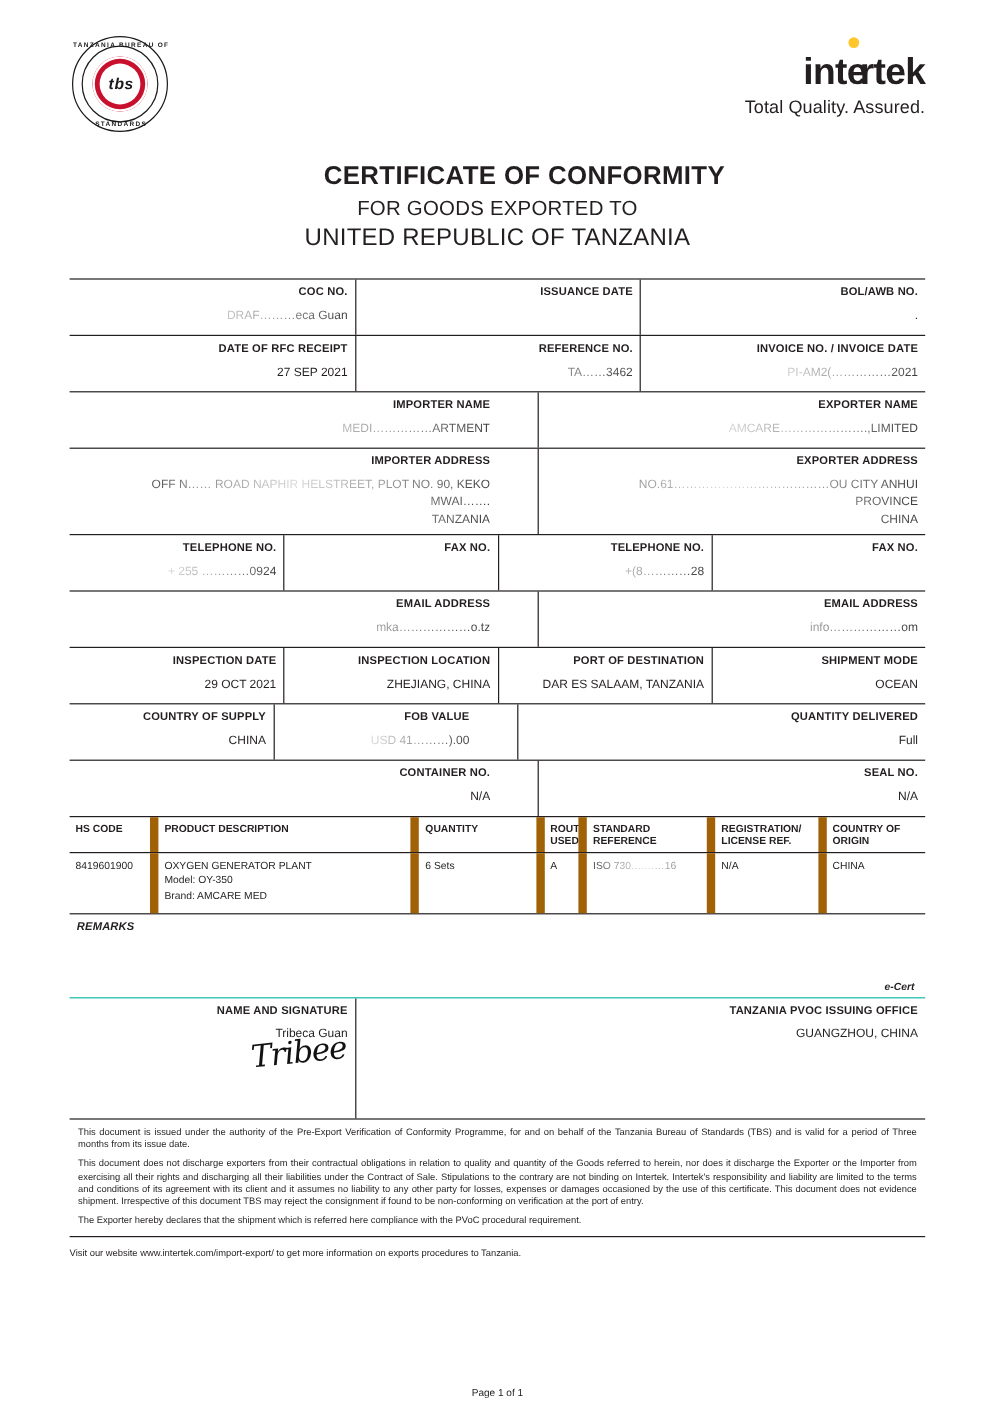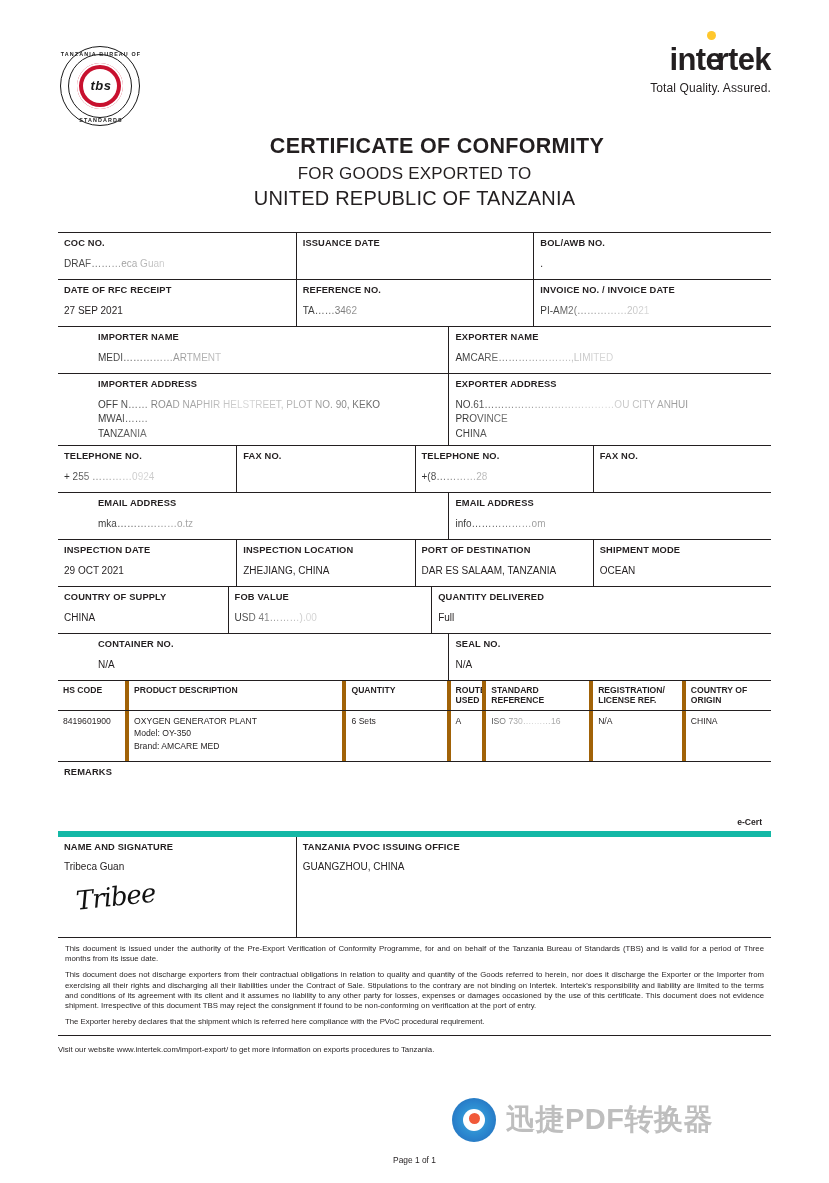--- a/index.html
+++ b/index.html
@@ -24,21 +24,21 @@
   }
 
   
   .header {
     position: relative;
     height: 118px;
   }
   .tbs-logo {
     position: absolute;
     left: 60px;
-    top: 46px;
+    top: 30px;
     width: 82px;
     height: 82px;
   }
   .tbs-logo .ring {
     position: absolute;
     left: 0; top: 0;
     width: 80px; height: 80px;
     border: 1.5px solid #1a1a1a;
     border-radius: 50%;
     box-sizing: border-box;
@@ -115,21 +115,21 @@
     position: absolute;
     left: 1px;
     top: -13px;
     width: 9px;
     height: 9px;
     background: #ffc72c;
     border-radius: 50%;
   }
   .intertek .tagline {
     margin-top: 6px;
-    font-size: 12px;
+    font-size: 15px;
     color: #231f20;
     letter-spacing: 0.1px;
   }
 
   
   .titles {
     text-align: center;
     margin-top: 16px;
   }
   .title-main {
@@ -156,20 +156,21 @@
     box-sizing: border-box;
   }
   .row {
     display: flex;
     border-bottom: 1px solid #231f20;
   }
   .cell {
     padding: 5px 6px 4px 6px;
     box-sizing: border-box;
     min-height: 46px;
+    text-align: right;
   }
   .cell.sep {
     border-left: 1px solid #231f20;
   }
   .lbl {
     font-size: 9.3px;
     font-weight: bold;
     letter-spacing: 0.15px;
     line-height: 1.25;
   }
@@ -200,43 +201,44 @@
 
   
   .goods-head, .goods-row {
     display: flex;
     border-bottom: 1px solid #231f20;
   }
   .goods-head > div, .goods-row > div {
     box-sizing: border-box;
     padding: 4px 5px;
     font-size: 8.6px;
-    border-left: 4px solid #a16207;
+    border-left: 7px solid #a16207;
   }
   .goods-head > div:first-child, .goods-row > div:first-child {
     border-left: none;
   }
   .goods-head > div {
     font-weight: bold;
     line-height: 1.2;
   }
   .c-hs     { width: 9.4%; }
   .c-desc   { width: 30.5%; }
   .c-qty    { width: 14.6%; }
   .c-route  { width: 5.0%; }
   .c-std    { width: 15.0%; }
   .c-reg    { width: 13.0%; }
   .c-origin { width: 12.5%; }
   .goods-row > div { min-height: 50px; line-height: 1.45; }
 
   .remarks {
-    border-bottom: 6px solid #14b8a6;
+    border-bottom: 1px solid #14b8a6;
     padding: 5px 6px 4px 6px;
     min-height: 60px;
     position: relative;
+    font-style: italic;
   }
   .remarks .ecert {
     position: absolute;
     right: 9px;
     bottom: 4px;
     font-size: 8.6px;
     font-weight: bold;
   }
 
   .sign-row {
@@ -534,19 +536,15 @@
 
     <div class="legal">
       <p>This document is issued under the authority of the Pre-Export Verification of Conformity Programme, for and on behalf of the Tanzania Bureau of Standards (TBS) and is valid for a period of Three months from its issue date.</p>
       <p>This document does not discharge exporters from their contractual obligations in relation to quality and quantity of the Goods referred to herein, nor does it discharge the Exporter or the Importer from exercising all their rights and discharging all their liabilities under the Contract of Sale. Stipulations to the contrary are not binding on Intertek. Intertek's responsibility and liability are limited to the terms and conditions of its agreement with its client and it assumes no liability to any other party for losses, expenses or damages occasioned by the use of this certificate. This document does not evidence shipment. Irrespective of this document TBS may reject the consignment if found to be non-conforming on verification at the port of entry.</p>
       <p>The Exporter hereby declares that the shipment which is referred here compliance with the PVoC procedural requirement.</p>
     </div>
   </div>
 
   <div class="footer-note">Visit our website www.intertek.com/import-export/ to get more information on exports procedures to Tanzania.</div>
 
-  <div class="watermark">
-    <div class="wm-logo"></div>
-    <div class="wm-text">迅捷PDF转换器</div>
-  </div>
 
   <div class="pagenum">Page 1 of 1</div>
 </div>
 
 </body></html>

